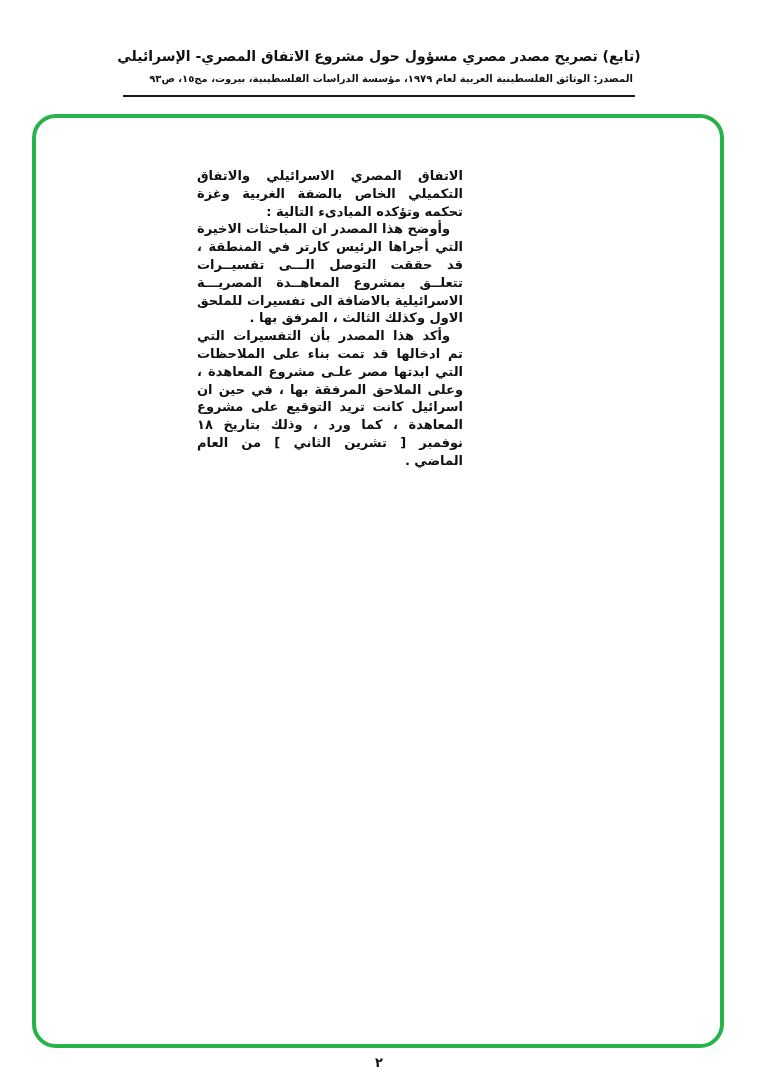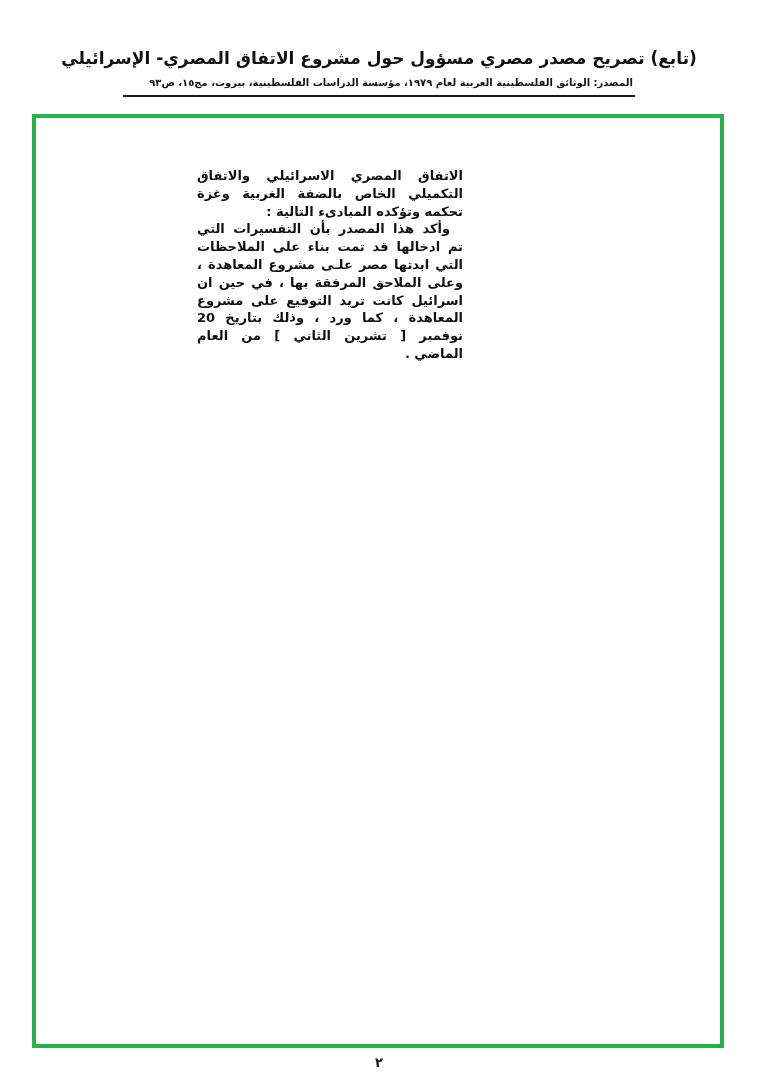--- a/index.html
+++ b/index.html
@@ -14,21 +14,21 @@
   }
   .doc-header {
     position: absolute;
     top: 48px;
     left: 0;
     width: 100%;
     text-align: center;
     direction: rtl;
   }
   .doc-title {
-    font-size: 17px;
+    font-size: 14px;
     font-weight: 700;
     color: #111111;
   }
   .doc-source {
     margin-top: 9px;
     font-size: 10px;
     font-weight: 700;
     color: #111111;
     padding-left: 24px;
   }
@@ -81,22 +81,23 @@
 
 <div class="page">
 
   <header class="doc-header">
     <div class="doc-title">(تابع) تصريح مصدر مصري مسؤول حول مشروع الاتفاق المصري- الإسرائيلي</div>
     <div class="doc-source">المصدر: الوثائق الفلسطينية العربية لعام ١٩٧٩، مؤسسة الدراسات الفلسطينية، بيروت، مج١٥، ص٩٣</div>
   </header>
 
   <div class="header-rule"></div>
 
-  <div class="scan-frame" style="border-color: rgb(39, 179, 74);">
+  <div class="scan-frame" style="border-color: rgb(39, 179, 74); border-radius: 24px;">
     <div class="doc-body">
         <p>الاتفاق المصري الاسرائيلي والاتفاق التكميلي الخاص بالضفة الغربية وغزة تحكمه وتؤكده المبادىء التالية :</p>
-        <p>وأكد هذا المصدر بأن التفسيرات التي تم ادخالها قد تمت بناء على الملاحظات التي ابدتها مصر علـى مشروع المعاهدة ، وعلى الملاحق المرفقة بها ، في حين ان اسرائيل كانت تريد التوقيع على مشروع المعاهدة ، كما ورد ، وذلك بتاريخ 20 نوفمبر [ تشرين الثاني ] من العام الماضي .</p>
+        <p>وأوضح هذا المصدر ان المباحثات الاخيرة التي أجراها الرئيس كارتر في المنطقة ، قد حققت التوصل الـــى تفسيــرات تتعلــق بمشروع المعاهــدة المصريـــة الاسرائيلية بالاضافة الى تفسيرات للملحق الاول وكذلك الثالث ، المرفق بها .</p>
+        <p>وأكد هذا المصدر بأن التفسيرات التي تم ادخالها قد تمت بناء على الملاحظات التي ابدتها مصر علـى مشروع المعاهدة ، وعلى الملاحق المرفقة بها ، في حين ان اسرائيل كانت تريد التوقيع على مشروع المعاهدة ، كما ورد ، وذلك بتاريخ ١٨ نوفمبر [ تشرين الثاني ] من العام الماضي .</p>
       </div>
   </div>
 
   <div class="page-number">٢</div>
 
 </div>
 
 </body></html>

